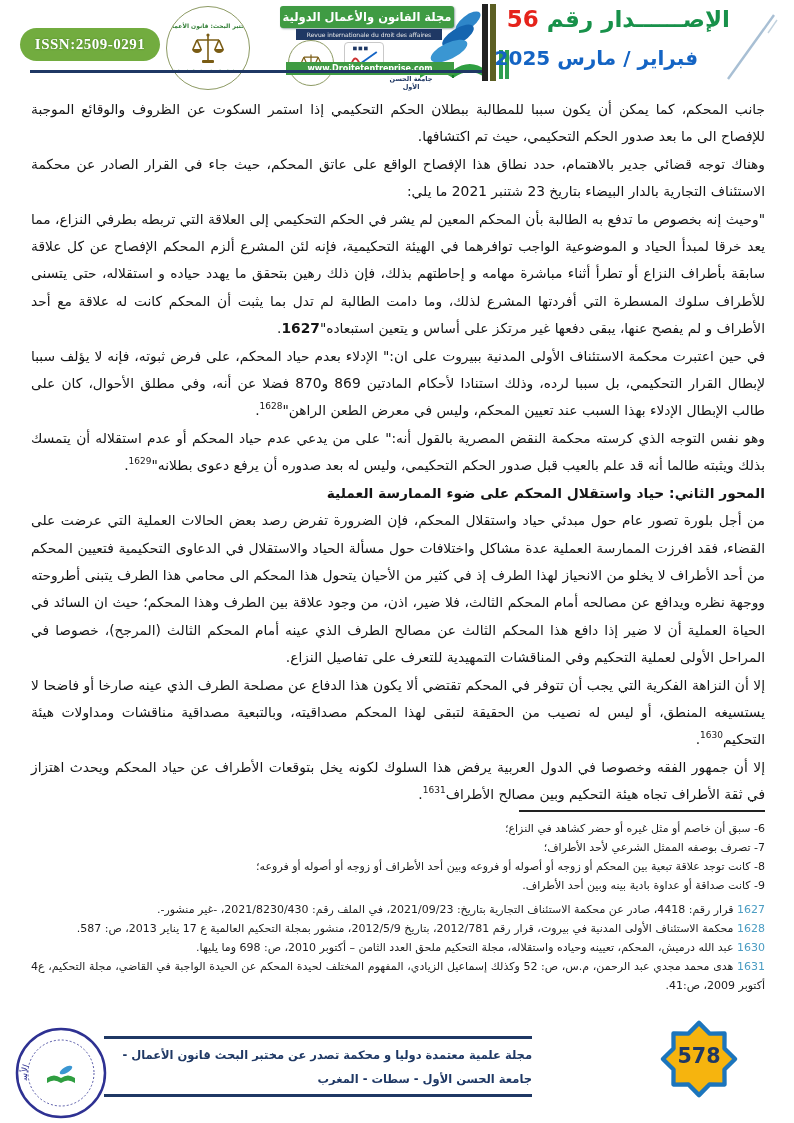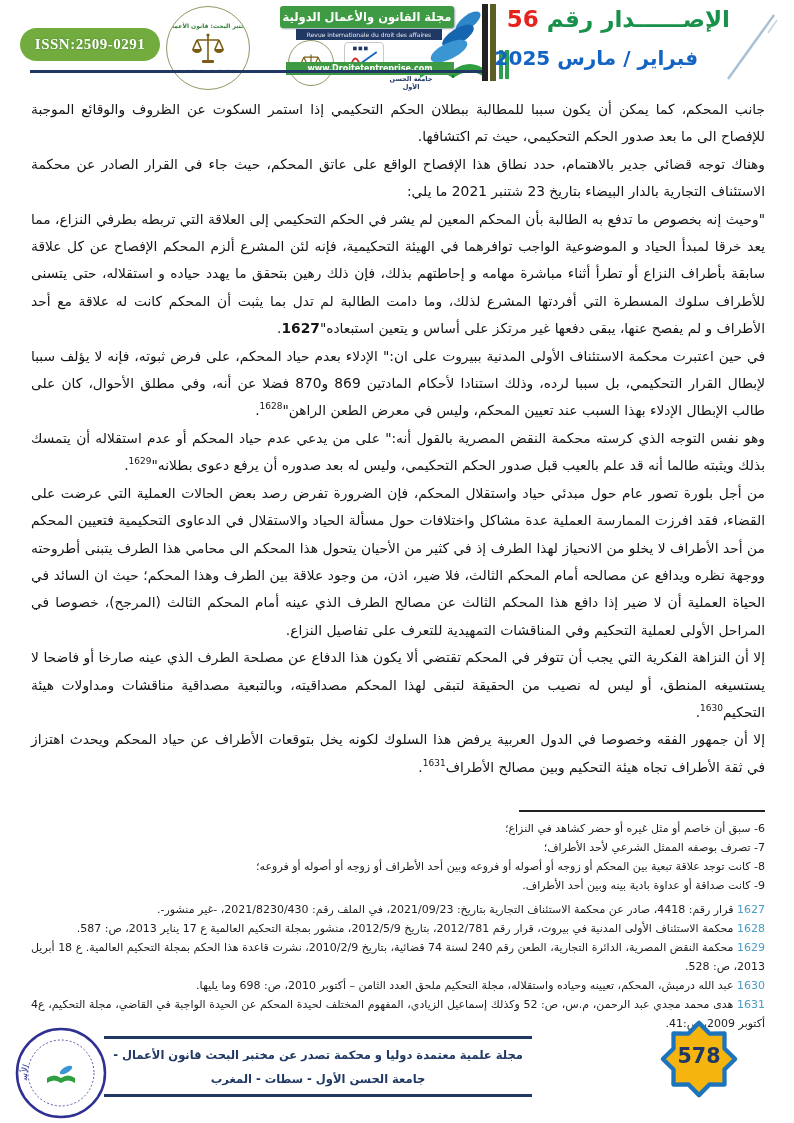--- a/index.html
+++ b/index.html
@@ -83,21 +83,21 @@
   .fn-sep { width:246px; height:2px; background:#222; margin-bottom:7px; }
   .fn { font-size:11px; line-height:19px; }
   .fn-num { color:#4a9cc2; }
   .fn-block { margin-top:5px; }
 
   
   .stamp { position:absolute; left:14px; top:1026px; width:94px; height:94px; }
   .footer-rule { position:absolute; left:104px; width:428px; height:3px; background:#1f3864; }
   .fr-top { top:1036px; } .fr-bottom { top:1094px; }
   .footer-line1 {
-    position:absolute; left:104px; top:1043px; width:428px; text-align:center;
+    position:absolute; left:104px; top:1043px; width:428px; text-align:right;
     direction:rtl; color:#1f3864; font-weight:bold; font-size:11.5px; line-height:24px;
   }
   .footer-line2 {
     position:absolute; left:104px; top:1067px; width:428px; text-align:center;
     direction:rtl; color:#1f3864; font-weight:bold; font-size:12.5px; line-height:26px;
   }
   .footer-line2 .ltr { direction:ltr; unicode-bidi:embed; }
   .badge { position:absolute; left:656px; top:1016px; width:86px; height:86px; }
   .badge text { font:bold 24px "DejaVu Sans", sans-serif; fill:#1f3864; }
 </style>
@@ -187,35 +187,35 @@
       <line x1="55" y1="8" x2="46" y2="21" stroke="#c3d2de" stroke-width="1.4"></line>
     </svg>
   </div>
 
   <div class="content">
     <p><span>جانب المحكم، كما يمكن أن يكون سببا للمطالبة ببطلان الحكم التحكيمي إذا استمر السكوت عن الظروف والوقائع الموجبة للإفصاح الى ما بعد صدور الحكم التحكيمي، حيث تم اكتشافها.</span></p>
     <p><span>وهناك توجه قضائي جدير بالاهتمام، حدد نطاق هذا الإفصاح الواقع على عاتق المحكم، حيث جاء في القرار الصادر عن محكمة الاستئناف التجارية بالدار البيضاء بتاريخ 23 شتنبر 2021 ما يلي:</span></p>
     <p><span>"وحيث إنه بخصوص ما تدفع به الطالبة بأن المحكم المعين لم يشر في الحكم التحكيمي إلى العلاقة التي تربطه بطرفي النزاع، مما يعد خرقا لمبدأ الحياد و الموضوعية الواجب توافرهما في الهيئة التحكيمية، فإنه لئن المشرع ألزم المحكم الإفصاح عن كل علاقة سابقة بأطراف النزاع أو تطرأ أثناء مباشرة مهامه و إحاطتهم بذلك، فإن ذلك رهين بتحقق ما يهدد حياده و استقلاله، حتى يتسنى للأطراف سلوك المسطرة التي أفردتها المشرع لذلك، وما دامت الطالبة لم تدل بما يثبت أن المحكم كانت له علاقة مع أحد الأطراف و لم يفصح عنها، يبقى دفعها غير مرتكز على أساس و يتعين استبعاده"</span><span class="fnref-inline">1627</span><span>.</span></p>
     <p><span>في حين اعتبرت محكمة الاستئناف الأولى المدنية ببيروت على ان:" الإدلاء بعدم حياد المحكم، على فرض ثبوته، فإنه لا يؤلف سببا لإبطال القرار التحكيمي، بل سببا لرده، وذلك استنادا لأحكام المادتين 869 و870 فضلا عن أنه، وفي مطلق الأحوال، كان على طالب الإبطال الإدلاء بهذا السبب عند تعيين المحكم، وليس في معرض الطعن الراهن"</span><span class="fnref-sup">1628</span><span>.</span></p>
     <p><span>وهو نفس التوجه الذي كرسته محكمة النقض المصرية بالقول أنه:" على من يدعي عدم حياد المحكم أو عدم استقلاله أن يتمسك بذلك ويثبته طالما أنه قد علم بالعيب قبل صدور الحكم التحكيمي، وليس له بعد صدوره أن يرفع دعوى بطلانه"</span><span class="fnref-sup">1629</span><span>.</span></p>
+    <p class="mihwar">المحور الثاني: حياد واستقلال المحكم على ضوء الممارسة العملية</p>
     <p><span>من أجل بلورة تصور عام حول مبدئي حياد واستقلال المحكم، فإن الضرورة تفرض رصد بعض الحالات العملية التي عرضت على القضاء، فقد افرزت الممارسة العملية عدة مشاكل واختلافات حول مسألة الحياد والاستقلال في الدعاوى التحكيمية فتعيين المحكم من أحد الأطراف لا يخلو من الانحياز لهذا الطرف إذ في كثير من الأحيان يتحول هذا المحكم الى محامي هذا الطرف يتبنى أطروحته ووجهة نظره ويدافع عن مصالحه أمام المحكم الثالث، فلا ضير، اذن، من وجود علاقة بين الطرف وهذا المحكم؛ حيث ان السائد في الحياة العملية أن لا ضير إذا دافع هذا المحكم الثالث عن مصالح الطرف الذي عينه أمام المحكم الثالث (المرجح)، خصوصا في المراحل الأولى لعملية التحكيم وفي المناقشات التمهيدية للتعرف على تفاصيل النزاع.</span></p>
     <p><span>إلا أن النزاهة الفكرية التي يجب أن تتوفر في المحكم تقتضي ألا يكون هذا الدفاع عن مصلحة الطرف الذي عينه صارخا أو فاضحا لا يستسيغه المنطق، أو ليس له نصيب من الحقيقة لتبقى لهذا المحكم مصداقيته، وبالتبعية مصداقية مناقشات ومداولات هيئة التحكيم</span><span class="fnref-sup">1630</span><span>.</span></p>
     <p><span>إلا أن جمهور الفقه وخصوصا في الدول العربية يرفض هذا السلوك لكونه يخل بتوقعات الأطراف عن حياد المحكم ويحدث اهتزاز في ثقة الأطراف تجاه هيئة التحكيم وبين مصالح الأطراف</span><span class="fnref-sup">1631</span><span>.</span></p>
   </div>
 
   <div class="footnotes">
     <div class="fn-sep"></div>
     <div class="fn">6- سبق أن خاصم أو مثل غيره أو حضر كشاهد في النزاع؛</div>
     <div class="fn">7- تصرف بوصفه الممثل الشرعي لأحد الأطراف؛</div>
     <div class="fn">8- كانت توجد علاقة تبعية بين المحكم أو زوجه أو أصوله أو فروعه وبين أحد الأطراف أو زوجه أو أصوله أو فروعه؛</div>
     <div class="fn">9- كانت صداقة أو عداوة بادية بينه وبين أحد الأطراف.</div>
     <div class="fn-block">
       <div class="fn"><span class="fn-num">1627</span> <span>قرار رقم: 4418، صادر عن محكمة الاستئناف التجارية بتاريخ: 2021/09/23، في الملف رقم: 2021/8230/430، -غير منشور-.</span></div>
       <div class="fn"><span class="fn-num">1628</span> <span>محكمة الاستئناف الأولى المدنية في بيروت، قرار رقم 2012/781، بتاريخ 2012/5/9، منشور بمجلة التحكيم العالمية ع 17 يناير 2013، ص: 587.</span></div>
-      <div class="fn"><span class="fn-num">1629</span> <span>محكمة النقض المصرية، الدائرة التجارية، الطعن رقم 240 لسنة 74 قضائية، بتاريخ 2010/2/9، نشرت قاعدة هذا الحكم بمجلة التحكيم العالمية. ع 18 أبريل 2013، ص: 528.</span></div>
       <div class="fn"><span class="fn-num">1630</span> <span>عبد الله درميش، المحكم، تعيينه وحياده واستقلاله، مجلة التحكيم ملحق العدد الثامن – أكتوبر 2010، ص: 698 وما يليها.</span></div>
       <div class="fn"><span class="fn-num">1631</span> <span>هدى محمد مجدي عبد الرحمن، م.س، ص: 52 وكذلك إسماعيل الزيادي، المفهوم المختلف لحيدة المحكم عن الحيدة الواجبة في القاضي، مجلة التحكيم، ع4 أكتوبر 2009، ص:41.</span></div>
     </div>
   </div>
 
   <div class="stamp">
     <svg width="94" height="94" viewBox="0 0 94 94">
       <circle cx="47" cy="47" r="44" fill="#fff" stroke="#2e3192" stroke-width="2.5"></circle>
       <circle cx="47" cy="47" r="33" fill="none" stroke="#2e3192" stroke-width="0.8" stroke-dasharray="2 2"></circle>
       <defs>

